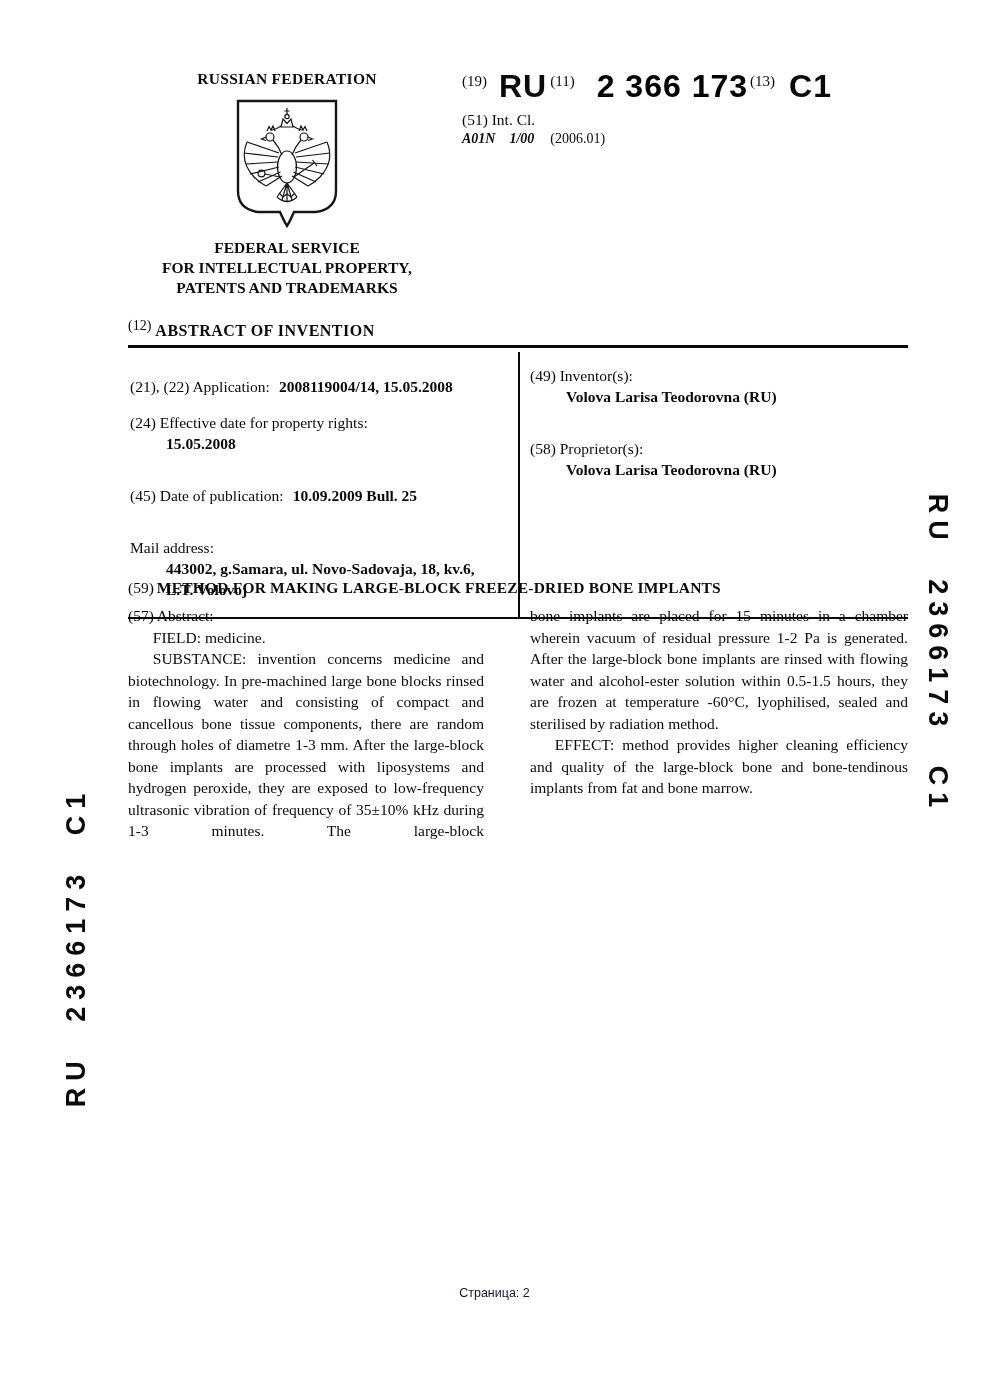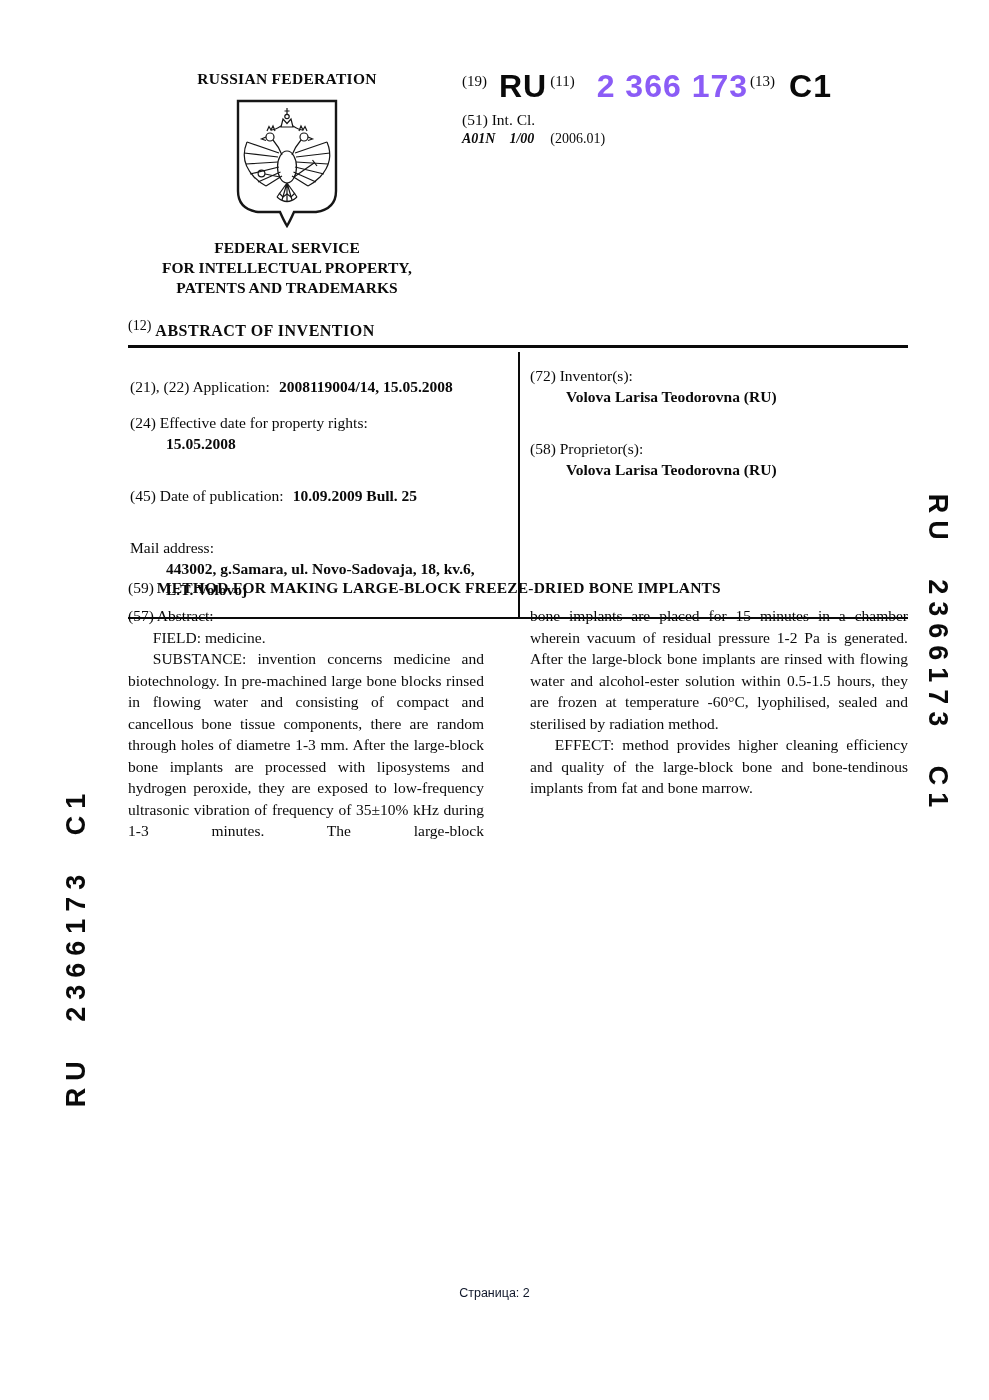--- a/index.html
+++ b/index.html
@@ -96,21 +96,21 @@
     </div>
     <div class="authority">
       <div>FEDERAL SERVICE</div>
       <div>FOR INTELLECTUAL PROPERTY,</div>
       <div>PATENTS AND TRADEMARKS</div>
     </div>
   </div>
 
   <div class="header-right">
     <div class="pubnum-row">
-      <span class="sup sp19">(19)</span><span class="big">RU</span><span class="sup sp11">(11)</span><span class="big" id="pubnum" style="color: #8b5cf6;">2 366 173</span><span class="sup sp13">(13)</span><span class="big">C1</span>
+      <span class="sup sp19">(19)</span><span class="big">RU</span><span class="sup sp11">(11)</span><span class="big" id="pubnum" style="color: #000000;">2 366 173</span><span class="sup sp13">(13)</span><span class="big">C1</span>
     </div>
     <div class="intcl-label">(51) Int. Cl.</div>
     <div class="intcl-line">
       <span class="intcl-class">A01N</span><span class="intcl-sub">1/00</span><span class="intcl-ver">(2006.01)</span>
     </div>
   </div>
 
   <div class="section12">
     <span class="s12-num">(12)</span><span class="s12-title">ABSTRACT OF INVENTION</span>
   </div>
@@ -130,21 +130,21 @@
       </div>
       <div class="b-gap"></div>
       <div class="b-row">
         <div>Mail address:</div>
         <div class="b-val indent-val">443002, g.Samara, ul. Novo-Sadovaja, 18, kv.6,</div>
         <div class="b-val indent-val">L.T. Volovoj</div>
       </div>
     </div>
     <div class="biblio-right">
       <div class="b-row">
-        <div>(72) Inventor(s):</div>
+        <div>(49) Inventor(s):</div>
         <div class="b-val indent-val">Volova Larisa Teodorovna (RU)</div>
       </div>
       <div class="b-gap"></div>
       <div class="b-row">
         <div>(58) Proprietor(s):</div>
         <div class="b-val indent-val">Volova Larisa Teodorovna (RU)</div>
       </div>
     </div>
   </div>
 

